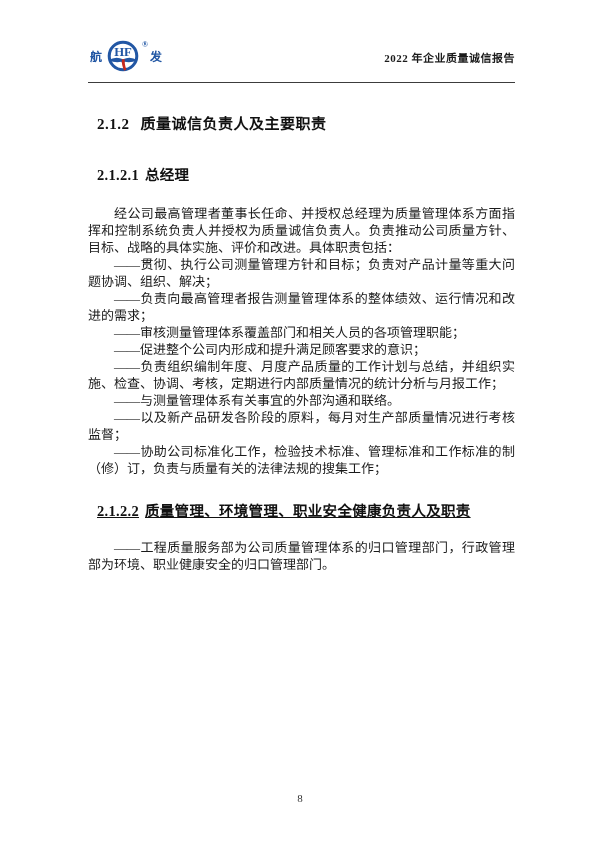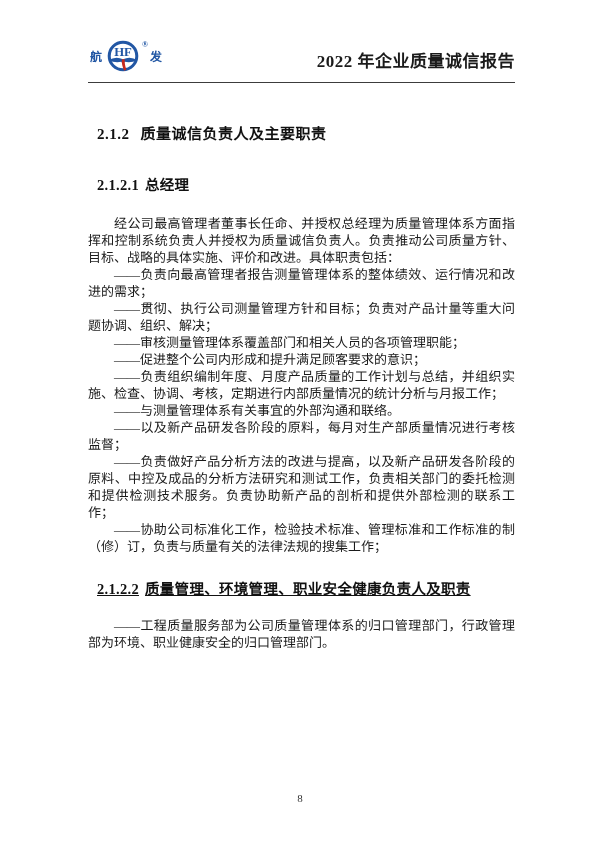--- a/index.html
+++ b/index.html
@@ -39,42 +39,42 @@
     font-size: 8px;
     color: #2257a4;
     position: relative;
     top: -12px;
     left: -2px;
     font-weight: bold;
   }
   .header-title {
     position: absolute;
     right: 0;
-    bottom: 10px;
-    font-size: 17px;
+    bottom: 17px;
+    font-size: 11px;
     font-weight: bold;
     letter-spacing: 0.5px;
     color: #1b1b1b;
     white-space: nowrap;
   }
   .header-rule {
     position: absolute;
     top: 82px;
     left: 88px;
     width: 427px;
     border: none;
     border-top: 1.6px solid #3c3c3c;
     margin: 0;
   }
 
   
   .content {
     position: absolute;
     left: 88px;
-    top: 16px;
+    top: 6px;
     width: 427px;
   }
   .h-sec {
     margin: 106px 0 0 9px;
     font-size: 15px;
     font-weight: bold;
     color: #111;
     letter-spacing: 0.5px;
   }
   .h-sec .num { margin-right: 11px; }
@@ -138,28 +138,27 @@
       <span class="num">2.1.2</span><span>质量诚信负责人及主要职责</span>
     </h1>
 
     <h2 class="h-sub">
       <span class="num">2.1.2.1</span><span>总经理</span>
     </h2>
 
     <p class="body intro">经公司最高管理者董事长任命、并授权总经理为质量管理体系方面指挥和控制系统负责人并授权为质量诚信负责人。负责推动公司质量方针、目标、战略的具体实施、评价和改进。具体职责包括：</p>
 
     <div>
+      <p class="body">——贯彻、执行公司测量管理方针和目标；负责对产品计量等重大问题协调、组织、解决；</p>
       <p class="body">——负责向最高管理者报告测量管理体系的整体绩效、运行情况和改进的需求；</p>
-      <p class="body">——贯彻、执行公司测量管理方针和目标；负责对产品计量等重大问题协调、组织、解决；</p>
       <p class="body">——审核测量管理体系覆盖部门和相关人员的各项管理职能；</p>
       <p class="body">——促进整个公司内形成和提升满足顾客要求的意识；</p>
       <p class="body">——负责组织编制年度、月度产品质量的工作计划与总结，并组织实施、检查、协调、考核，定期进行内部质量情况的统计分析与月报工作；</p>
       <p class="body">——与测量管理体系有关事宜的外部沟通和联络。</p>
       <p class="body">——以及新产品研发各阶段的原料，每月对生产部质量情况进行考核监督；</p>
-      <p class="body">——负责做好产品分析方法的改进与提高，以及新产品研发各阶段的原料、中控及成品的分析方法研究和测试工作，负责相关部门的委托检测和提供检测技术服务。负责协助新产品的剖析和提供外部检测的联系工作；</p>
       <p class="body">——协助公司标准化工作，检验技术标准、管理标准和工作标准的制（修）订，负责与质量有关的法律法规的搜集工作；</p>
     </div>
 
     <h2 class="h-sub h-sub2">
       <span class="num">2.1.2.2</span><span>质量管理、环境管理、职业安全健康负责人及职责</span>
     </h2>
 
     <p class="body closing">——工程质量服务部为公司质量管理体系的归口管理部门，行政管理部为环境、职业健康安全的归口管理部门。</p>
 
   </main>

